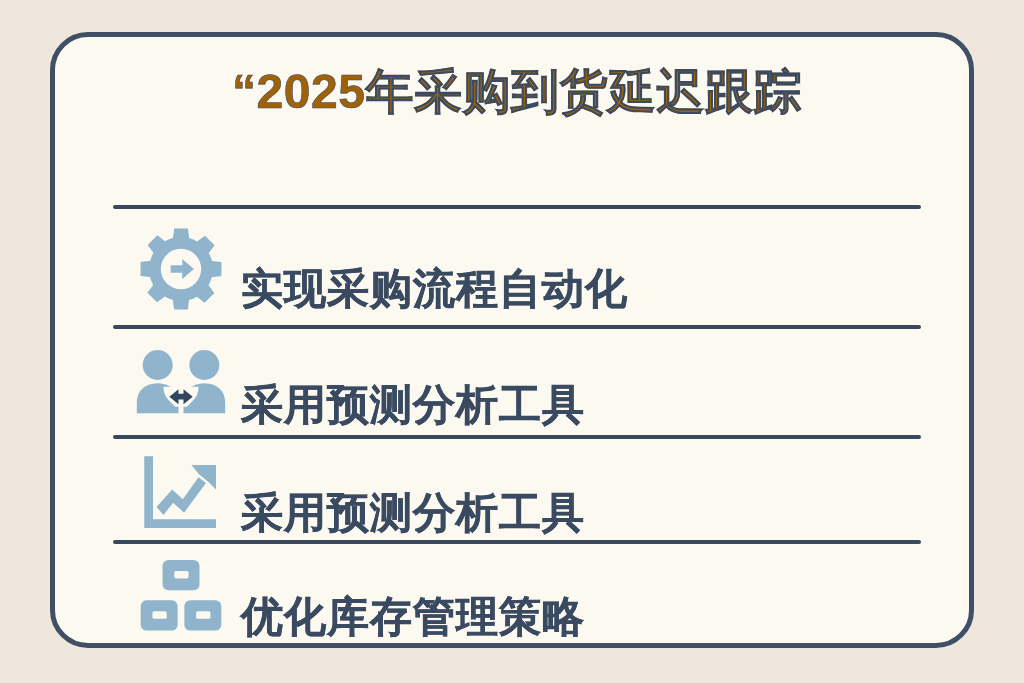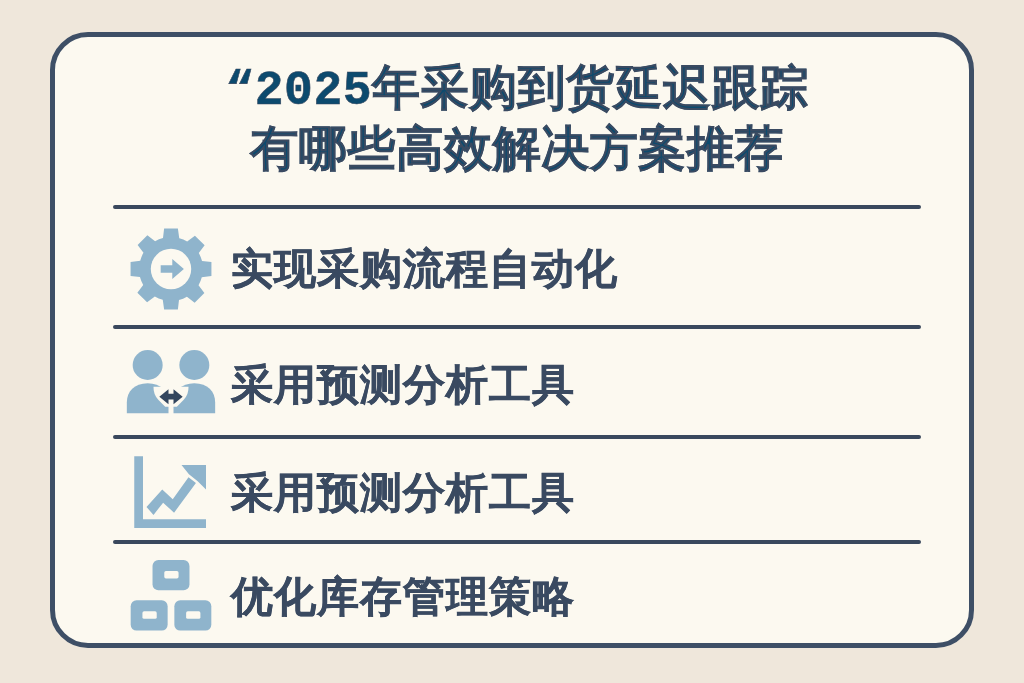--- a/index.html
+++ b/index.html
@@ -29,26 +29,25 @@
     background: #FCF9F0;
     border: 5px solid #3E4F66;
     border-radius: 38px;
   }
   #title {
     position: absolute;
     left: 0;
     top: 24px;
     width: 924px;
     text-align: center;
-    color: #0c4a6e;
+    color: #a16207;
     font-size: 48px;
     font-weight: bold;
     line-height: 1.28;
     letter-spacing: 0.5px;
-    font-family: Liberation Mono, monospace;
     -webkit-text-stroke: 0.6px #3A4A61;
   }
   #title .tline {
     display: block;
     white-space: nowrap;
   }
   .divider {
     position: absolute;
     left: 58px;
     width: 808px;
@@ -56,25 +55,25 @@
     background: #39485D;
     border-radius: 2px;
   }
   #d1 { top: 168px; }
   #d2 { top: 288px; }
   #d3 { top: 398px; }
   #d4 { top: 503px; }
 
   .row {
     position: absolute;
-    left: 56px;
+    left: 66px;
     width: 808px;
     height: 96px;
     display: flex;
-    align-items: center;
+    align-items: flex-end;
     font-family: Liberation Serif, serif;
   }
   #r1 { top: 184px; }
   #r2 { top: 300px; }
   #r3 { top: 408px; }
   #r4 { top: 512px; }
 
   .icon-box {
     width: 120px;
     min-width: 120px;
@@ -94,21 +93,20 @@
   }
 </style>
 </head>
 <body>
 
 <div id="stage">
   <div id="card">
 
     <div id="title">
       <span class="tline">“2025年采购到货延迟跟踪</span>
-      <span class="tline">有哪些高效解决方案推荐</span>
     </div>
 
     <div class="divider" id="d1"></div>
     <div class="divider" id="d2"></div>
     <div class="divider" id="d3"></div>
     <div class="divider" id="d4"></div>
 
     <div class="row" id="r1">
       <div class="icon-box">
         <svg width="86" height="86" viewBox="0 0 100 100" aria-hidden="true">

